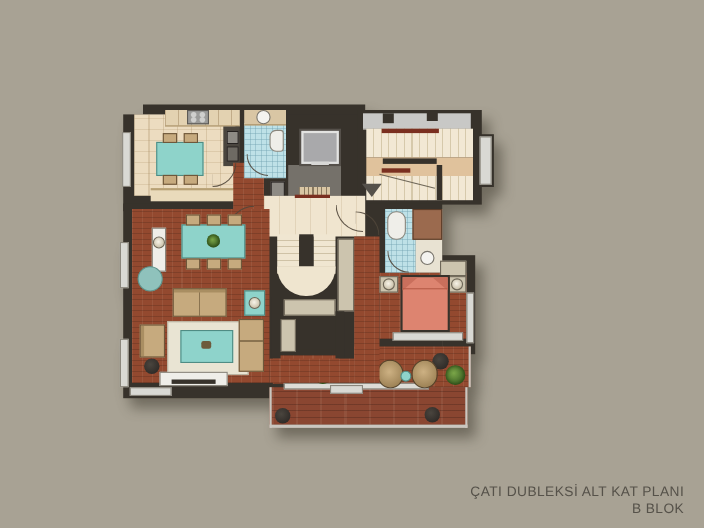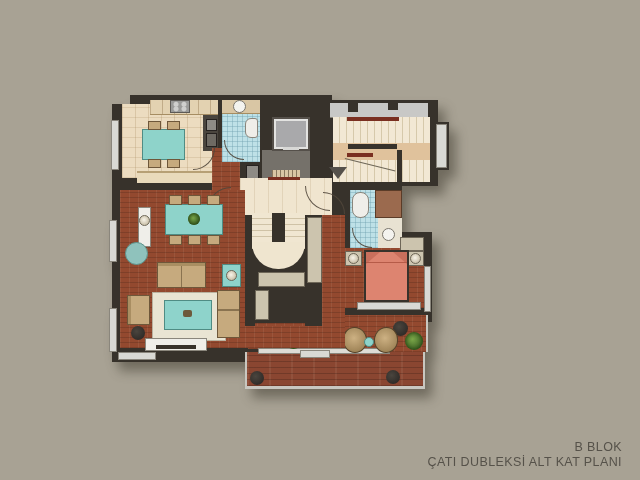--- a/index.html
+++ b/index.html
@@ -183,16 +183,16 @@
     <div class="a" style="left:357px;top:302px;width:64px;height:8px;background:#d9d9d4;border:1px solid #8a867c;box-sizing:border-box"></div>
 
     <div class="a" style="left:111px;top:120px;width:8px;height:50px;background:#d9d9d4;border:1px solid #8a867c;box-sizing:border-box"></div>
     <div class="a" style="left:109px;top:220px;width:8px;height:42px;background:#d9d9d4;border:1px solid #8a867c;box-sizing:border-box"></div>
     <div class="a" style="left:109px;top:308px;width:8px;height:44px;background:#d9d9d4;border:1px solid #8a867c;box-sizing:border-box"></div>
     <div class="a" style="left:118px;top:352px;width:38px;height:8px;background:#d9d9d4;border:1px solid #8a867c;box-sizing:border-box"></div>
     <div class="a" style="left:300px;top:350px;width:30px;height:8px;background:#d9d9d4;border:1px solid #8a867c;box-sizing:border-box"></div>
   </div>
 
   <div class="caption">
+    <div>ÇATI DUBLEKSİ ALT KAT PLANI</div>
     <div>B BLOK</div>
-    <div>ÇATI DUBLEKSİ ALT KAT PLANI</div>
   </div>
 </div>
 
 </body></html>

